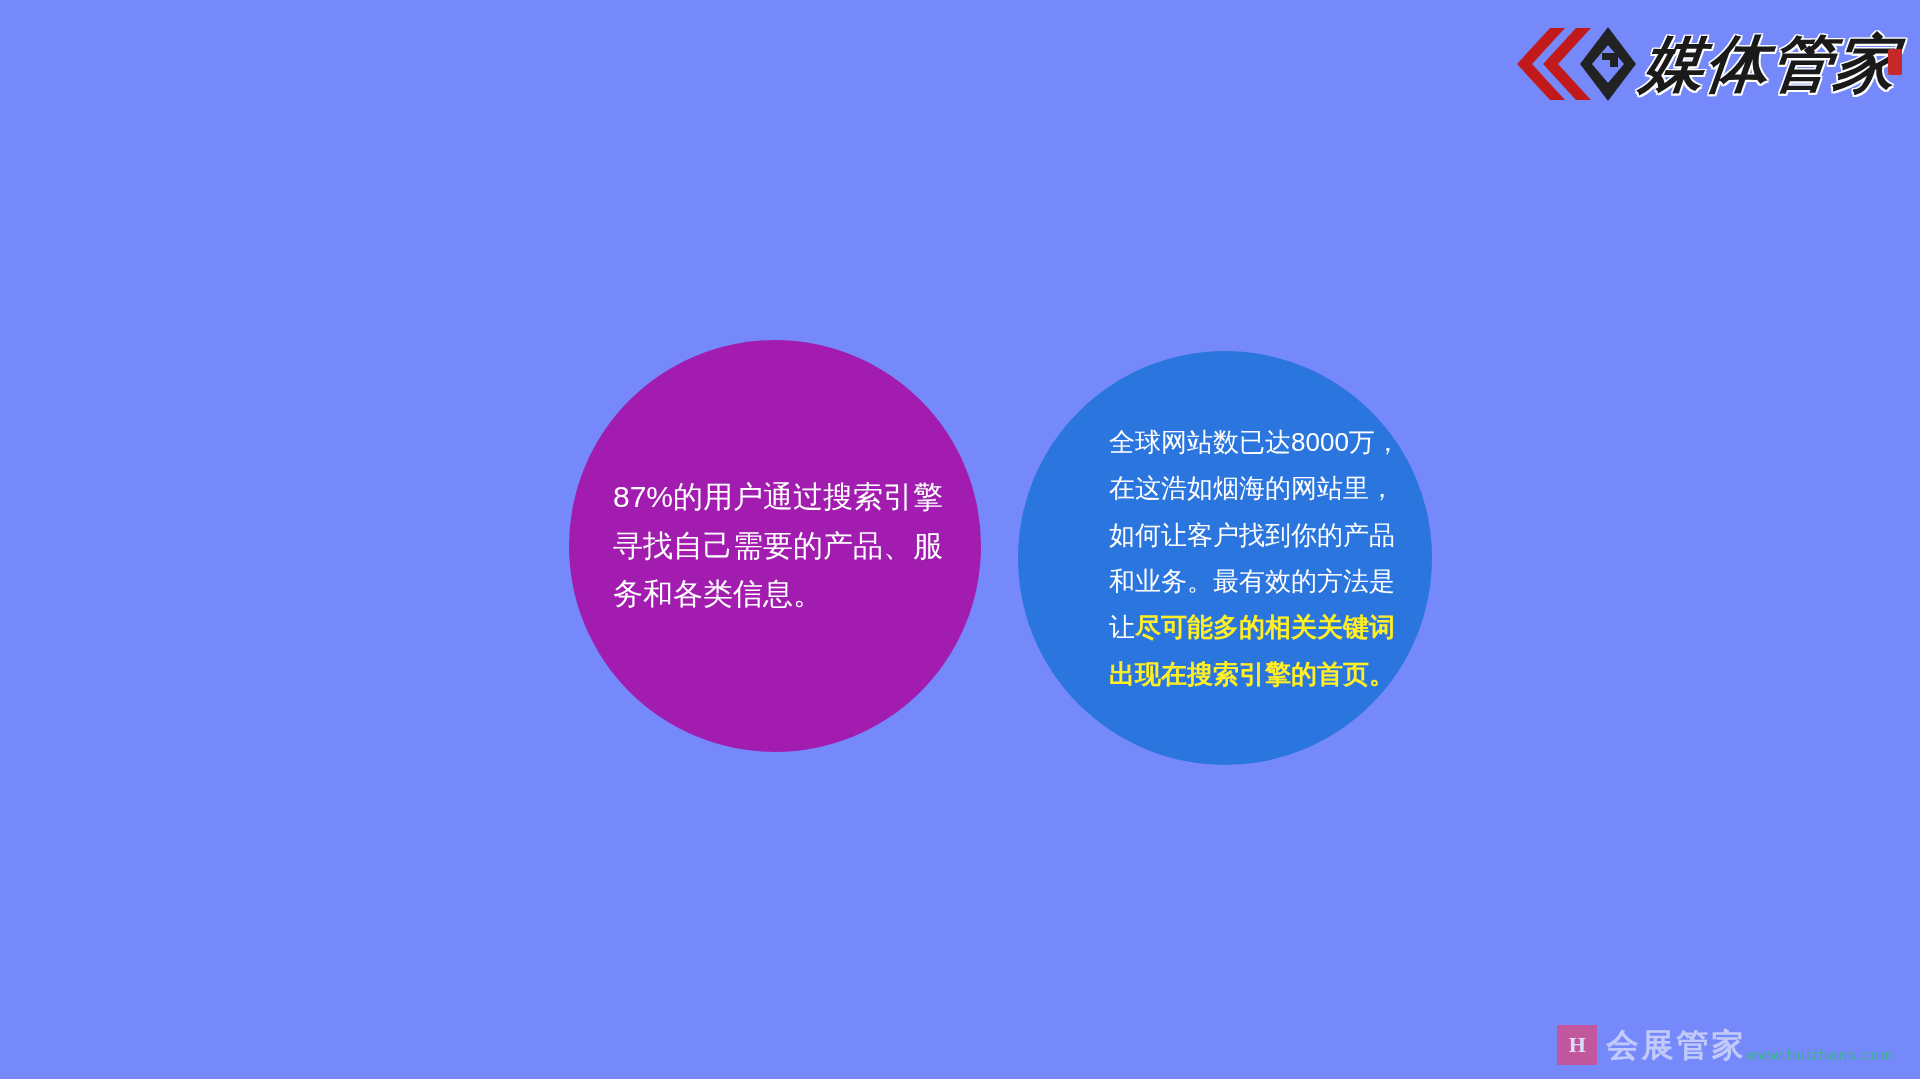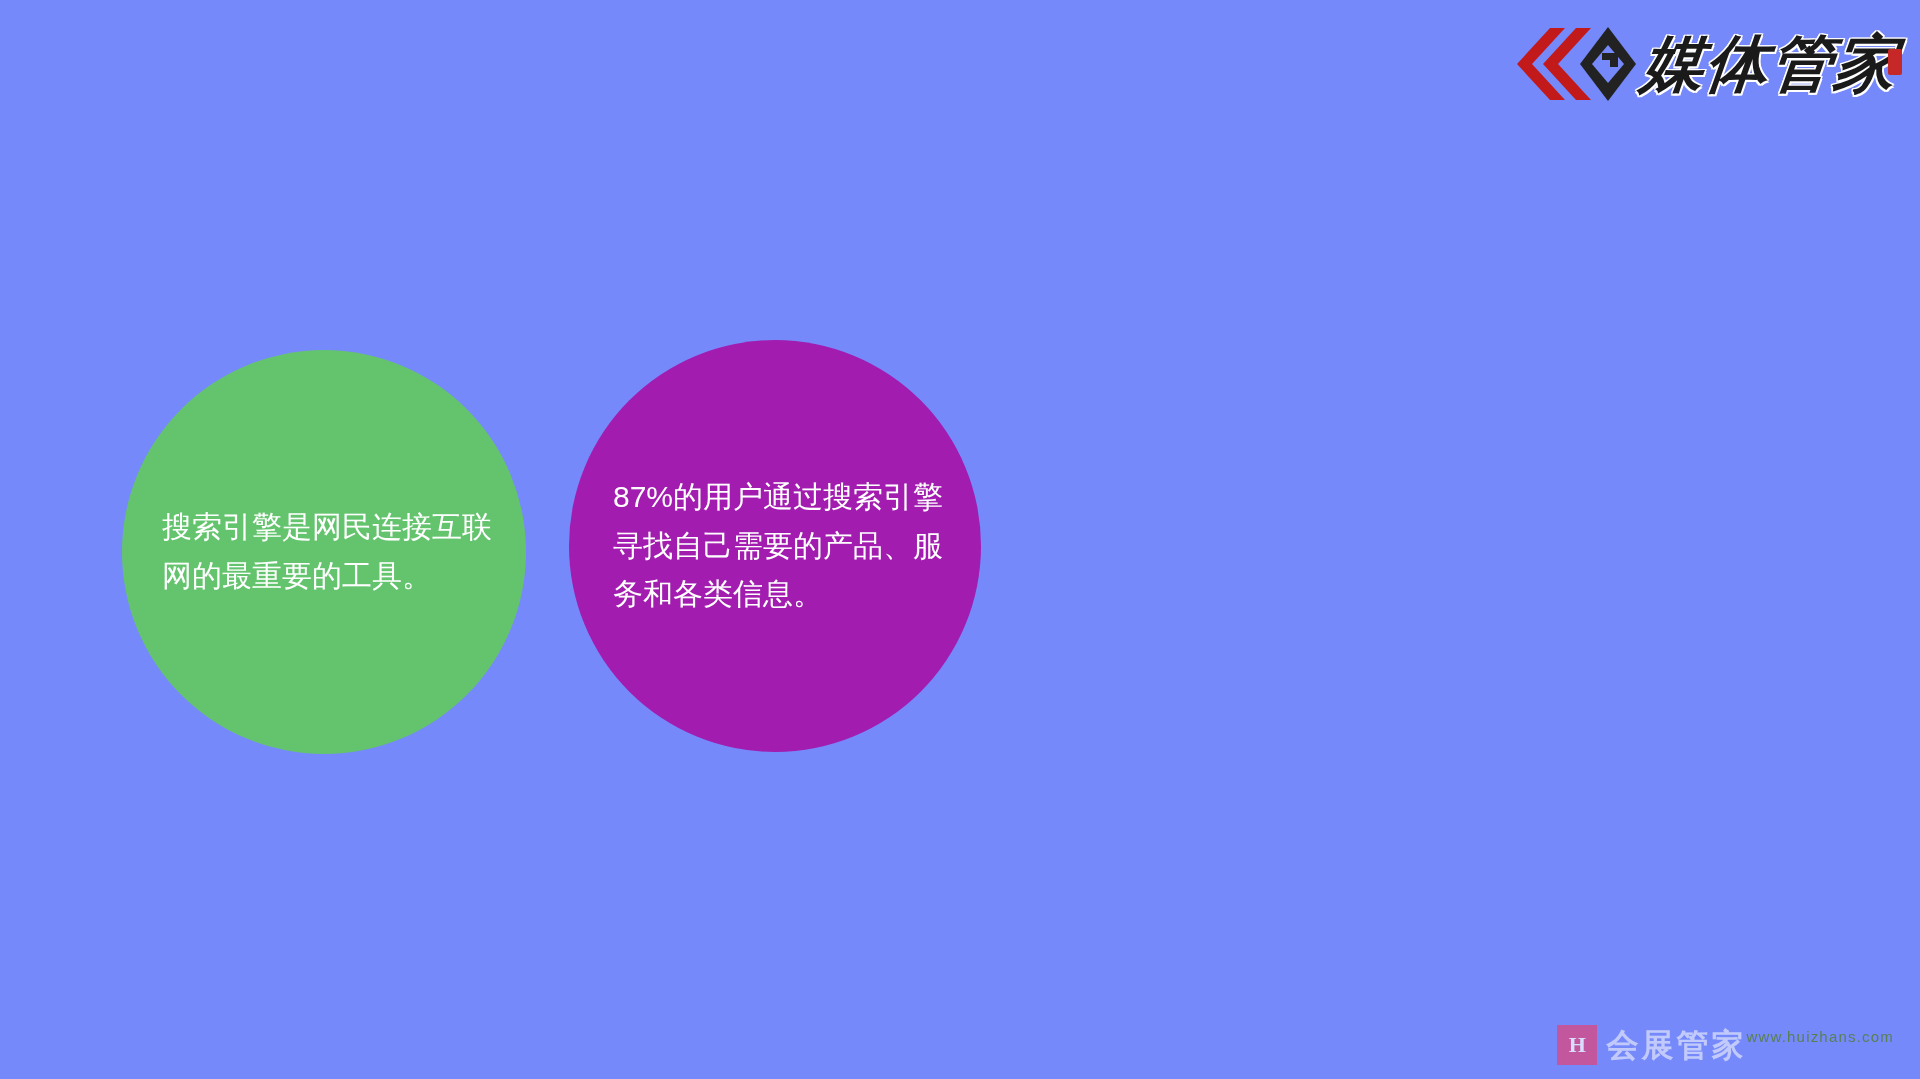--- a/index.html
+++ b/index.html
@@ -166,23 +166,23 @@
     line-height: 1;
   }
   .wm-title {
     font-size: 32px;
     font-weight: bold;
     color: #dfe4fb;
     letter-spacing: 3px;
   }
   .wm-url {
     font-size: 15px;
-    color: #4d7c0f;
+    color: #22c55e;
     letter-spacing: 1.2px;
-    margin-top: 0;
+    margin-top: 18px;
     font-family: "Liberation Sans", sans-serif;
   }
 </style>
 </head>
 <body>
 
 <div class="slide">
   <div class="bg"></div>
 
   <div class="brand-logo">
@@ -195,28 +195,28 @@
         <path d="M92,30 L108,30 L108,44 L100,44 L100,37 L92,37 Z" fill="#222222"></path>
       </svg>
     </div>
     <div style="position:relative;">
       <div class="brand-text">媒体管家</div>
       <div class="brand-seal"></div>
     </div>
   </div>
 
 
-  <div class="circle circle-green">
-    <div class="circle-text">搜索引擎是网民连接互联网的最重要的工具。</div>
-  </div>
 
   <div class="circle circle-pink">
     <div class="circle-text">87%的用户通过搜索引擎寻找自己需要的产品、服务和各类信息。</div>
   </div>
 
+  <div class="circle circle-blue">
+    <div class="circle-text"><span>全球网站数已达8000万，在这浩如烟海的网站里，如何让客户找到你的产品和业务。最有效的方法是让</span><span class="highlight">尽可能多的相关关键词出现在搜索引擎的首页。</span></div>
+  </div>
 
   <div class="watermark">
     <div class="wm-mark">H</div>
     <div class="wm-right">
       <div class="wm-title">会展管家</div>
       <div class="wm-url">www.huizhans.com</div>
     </div>
   </div>
 </div>
 

